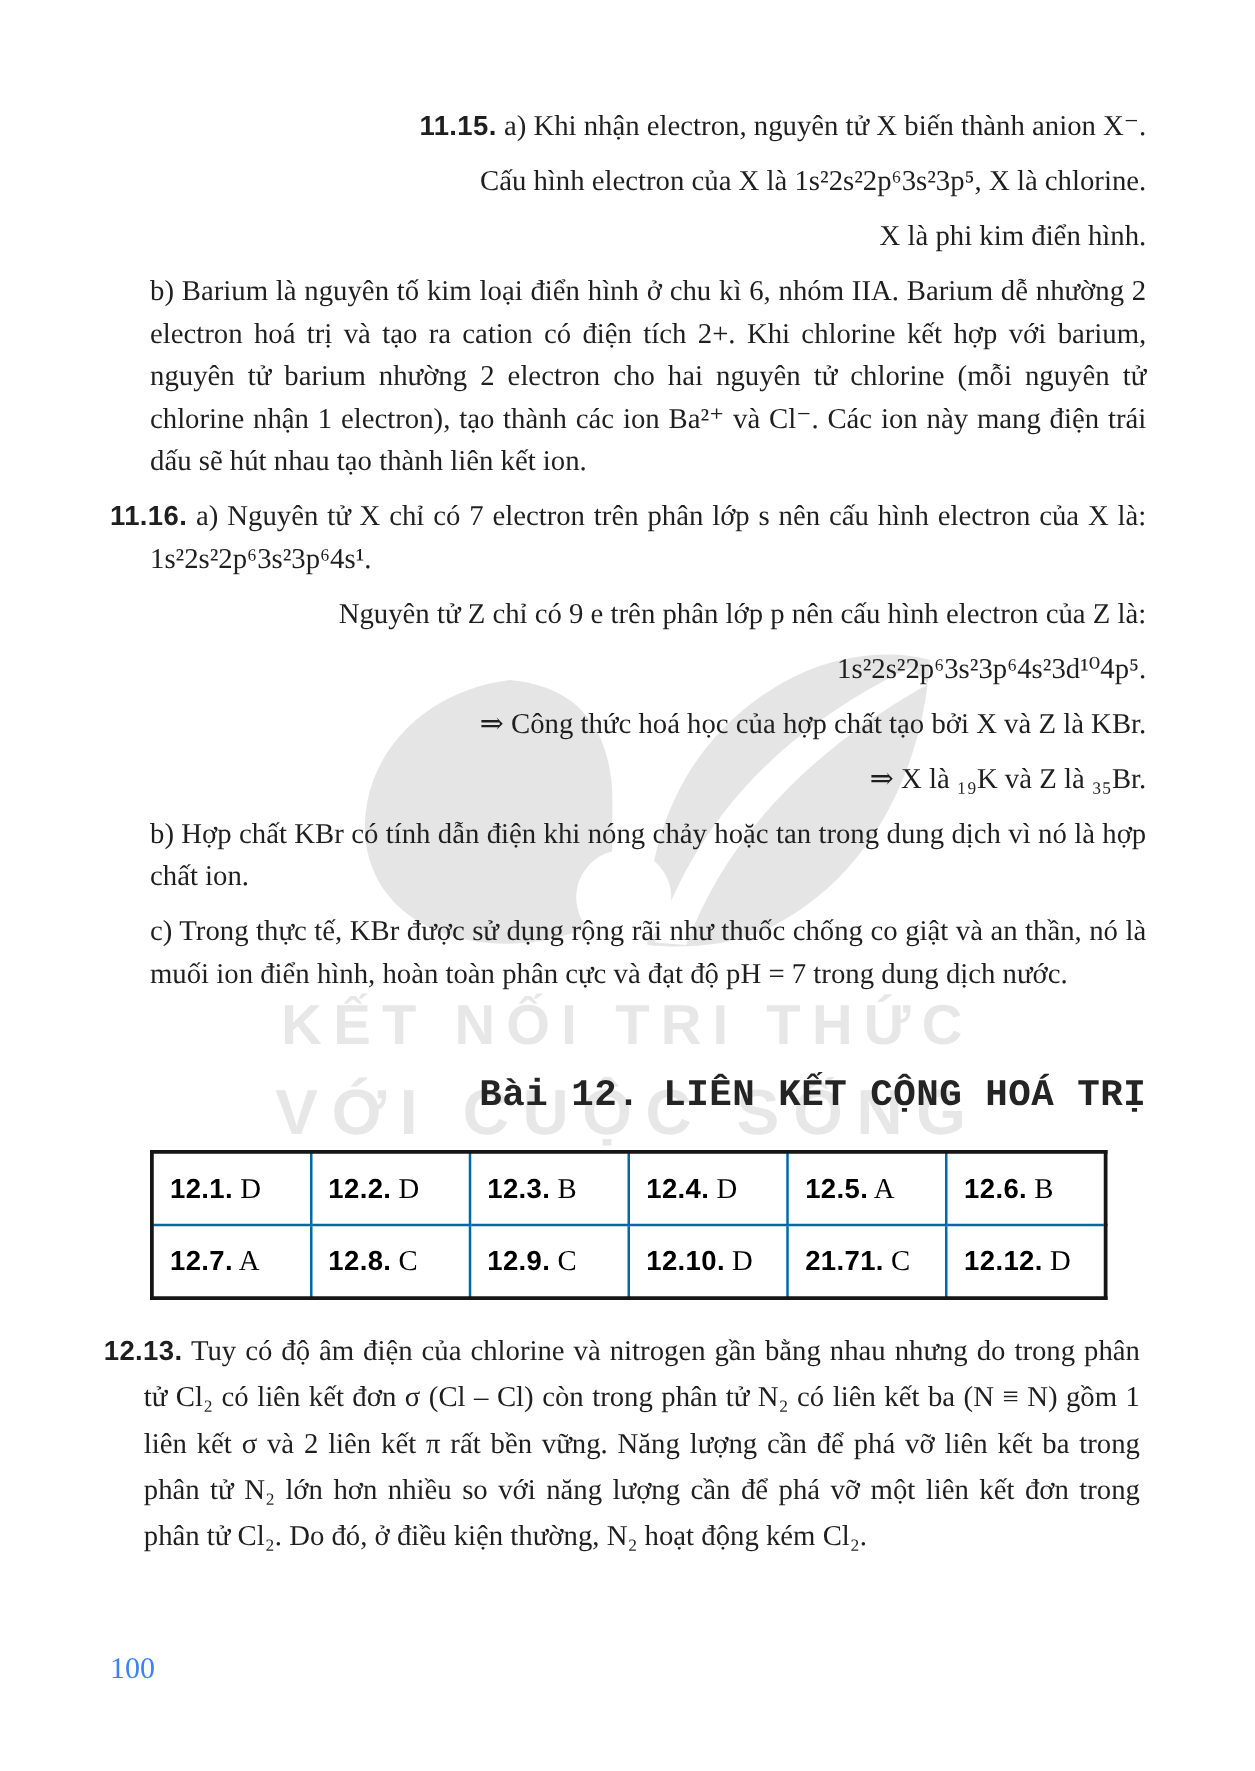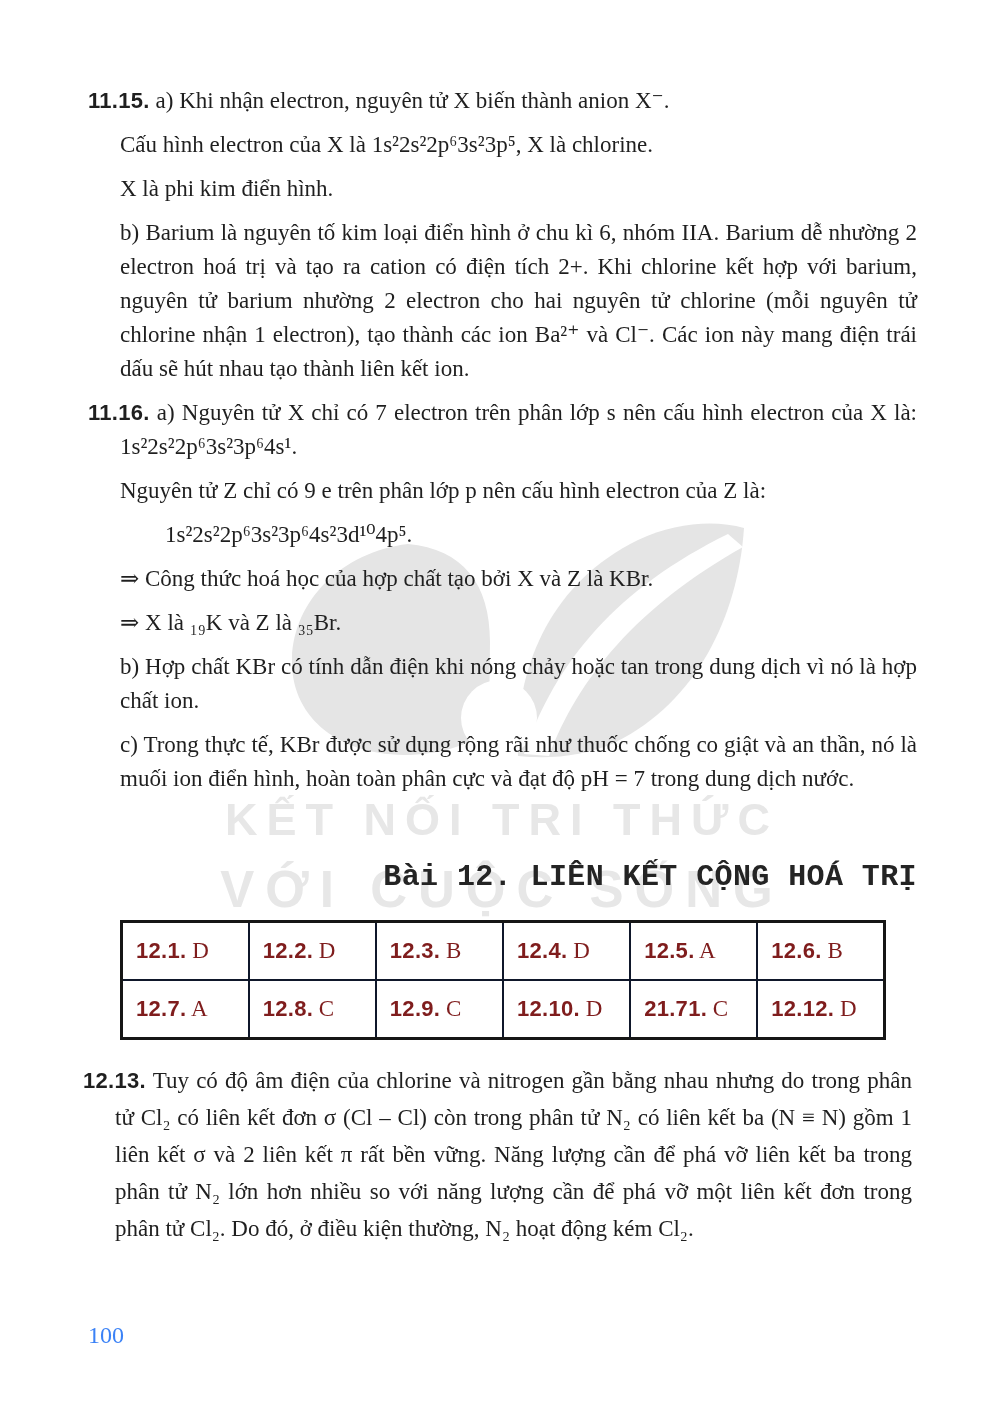--- a/index.html
+++ b/index.html
@@ -26,21 +26,21 @@
   .wm-text.l2 { top:860px; font-size:51px; letter-spacing:11px; }
 
   
   .layer { position:absolute; z-index:1; }
   .solutions { left:88px; top:84px; width:829px; }
   .para {
     font-size:23px; line-height:34px;
     margin:0 0 10px 32px;
     text-align:justify;
   }
-  .para.single { text-align:left; }
+  .para.single { text-align:right; }
   .para.hang { text-indent:-32px; }
   .para.config-indent { margin-left:77px; }
   .exnum {
     font-family:"Liberation Sans","DejaVu Sans",sans-serif;
     font-weight:700; font-size:22px; letter-spacing:0.3px;
   }
 
   .lesson-title-wrap { left:88px; top:856px; width:829px; }
   .lesson-title {
     margin:0; text-align:right;
@@ -49,24 +49,24 @@
     color:#242424; letter-spacing:0.4px;
   }
 
   .answer-table-wrap { left:120px; top:920px; width:766px; }
   table.answer-table {
     width:766px; border-collapse:collapse;
     border:3px solid #161616;
     table-layout:fixed;
   }
   table.answer-table td {
-    border:2px solid #0f172a;
+    border:2px solid #0369a1;
     height:56px; padding:0 0 0 13px;
     vertical-align:middle;
-    font-size:23px; color:#7f1d1d;
+    font-size:23px; color:#000000;
     white-space:nowrap;
   }
 
   .ex1213-wrap { left:71px; top:1062px; width:829px;margin-left:12px; }
   .ex1213-wrap .para { line-height:37px; }
 
   .page-number {
     position:absolute; left:88px; top:1322px; z-index:1;
     font-size:24px; color:#3b82f6;
   }

